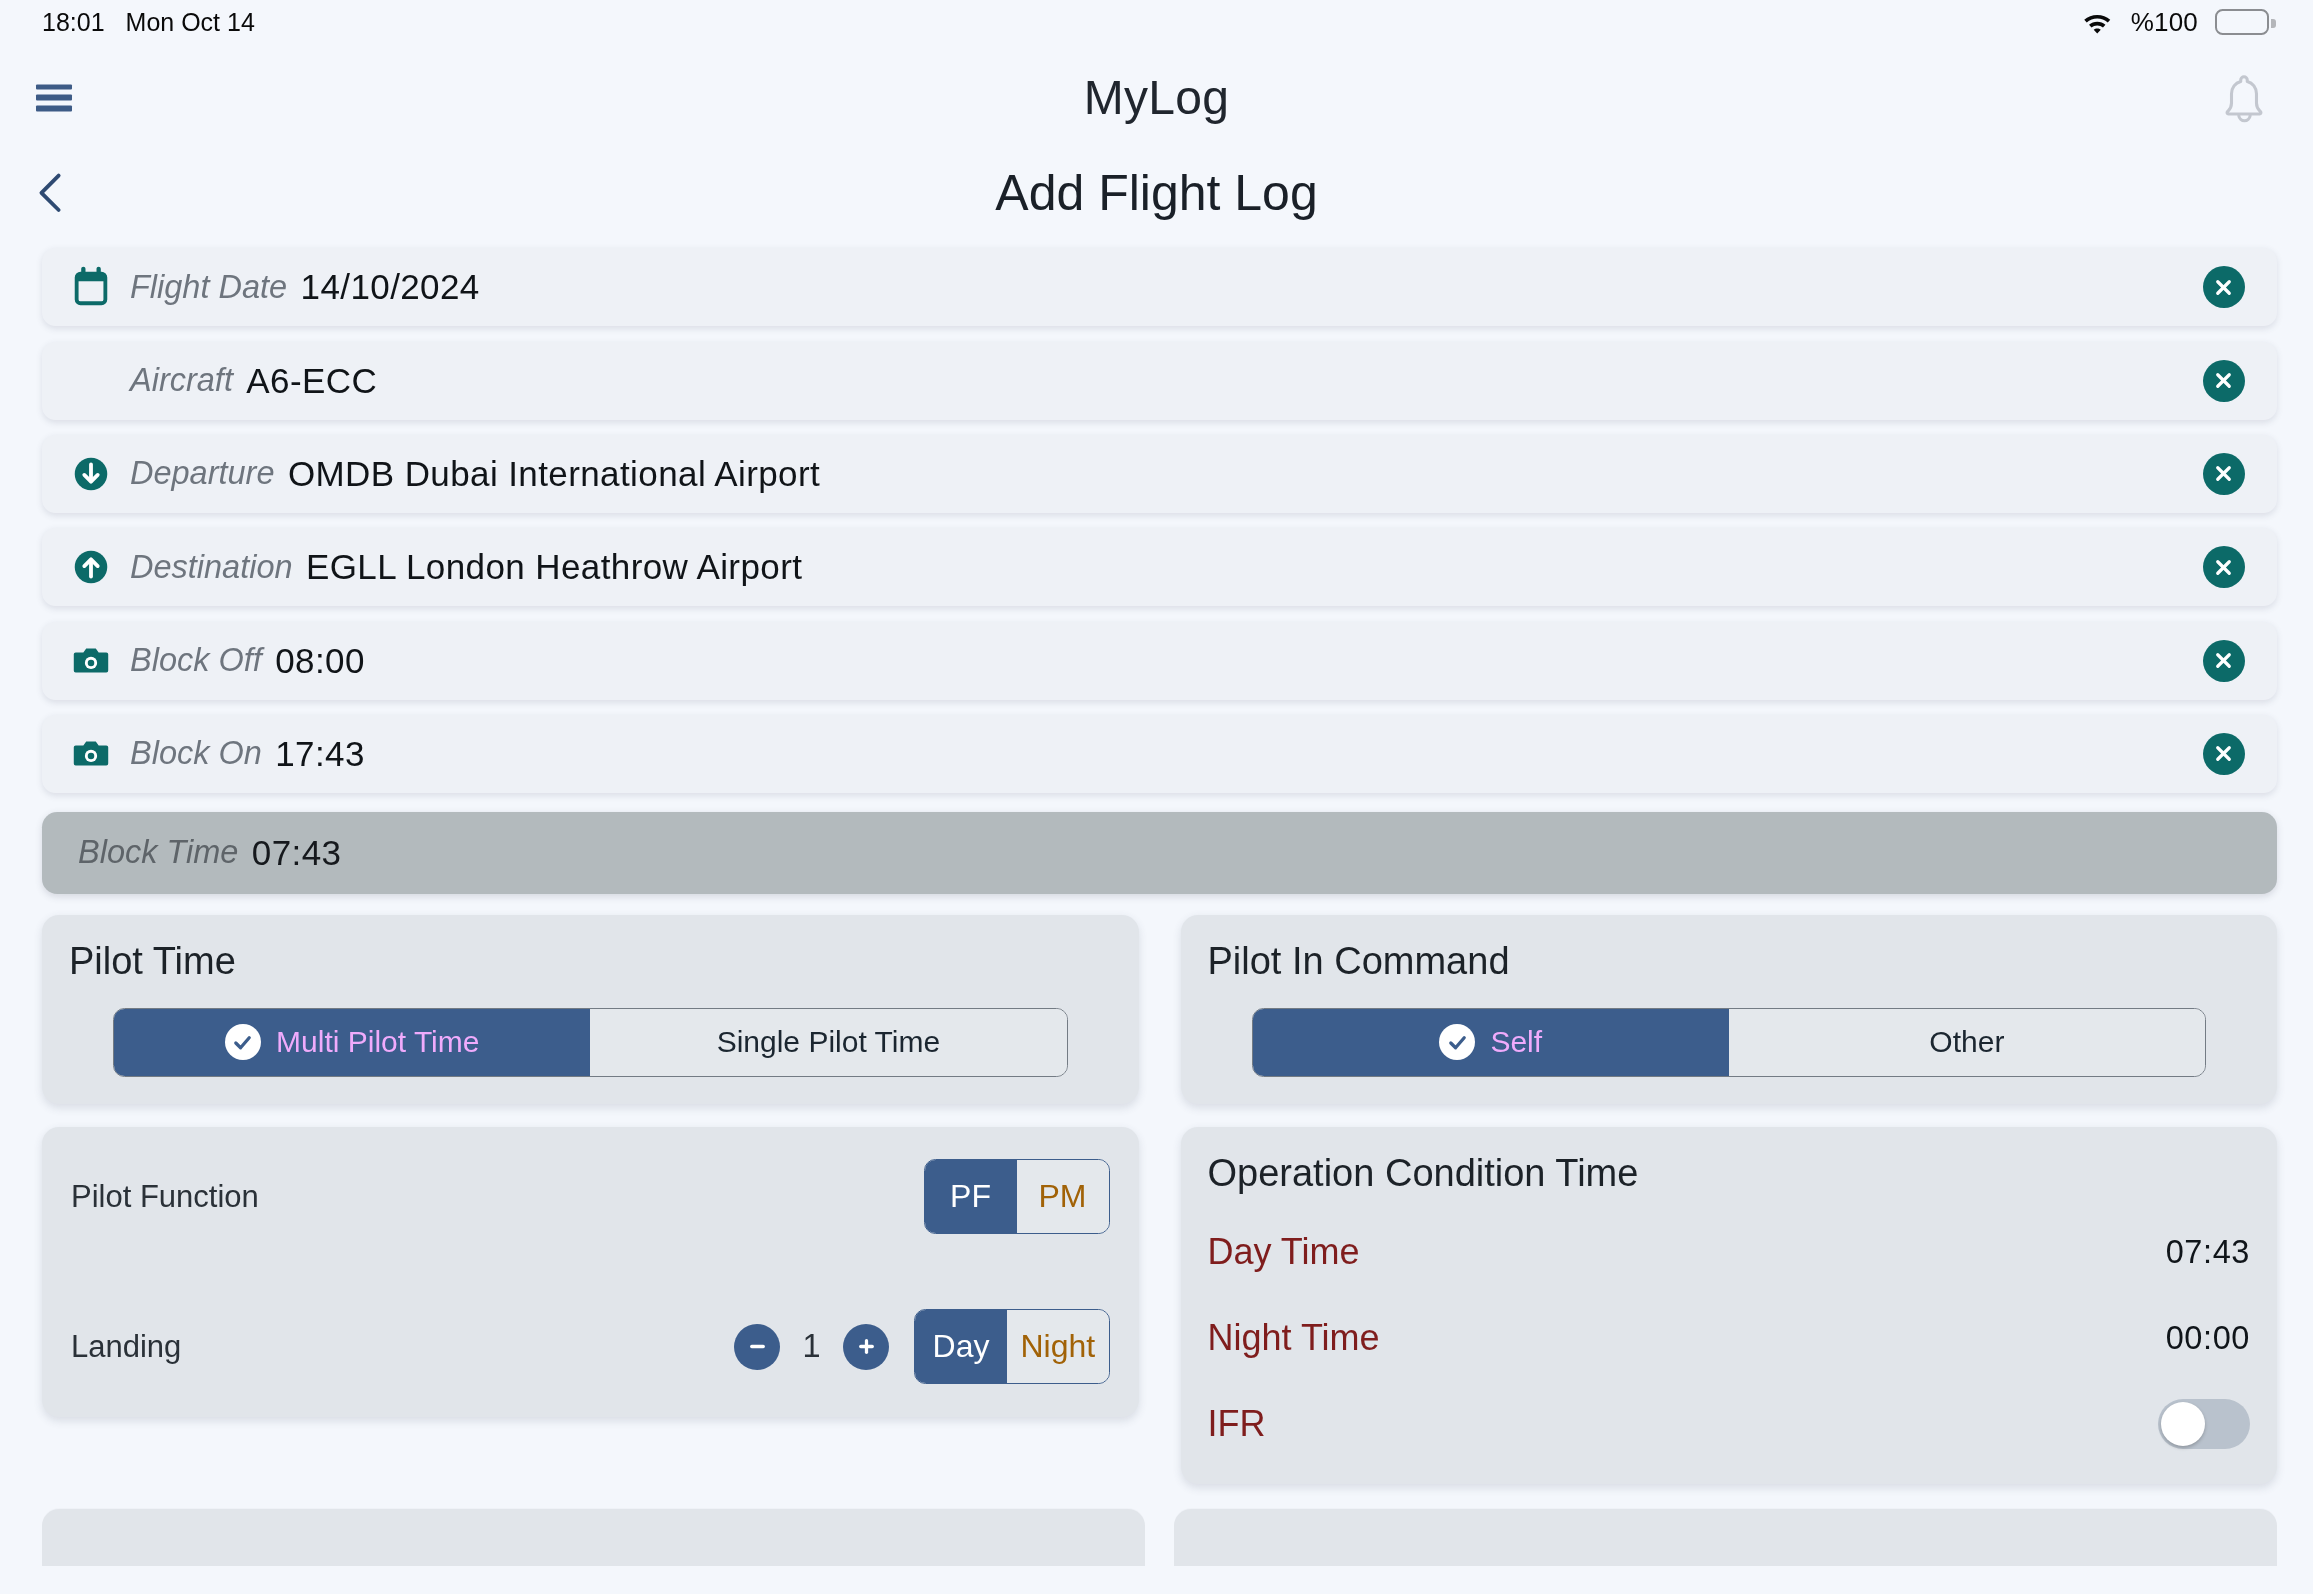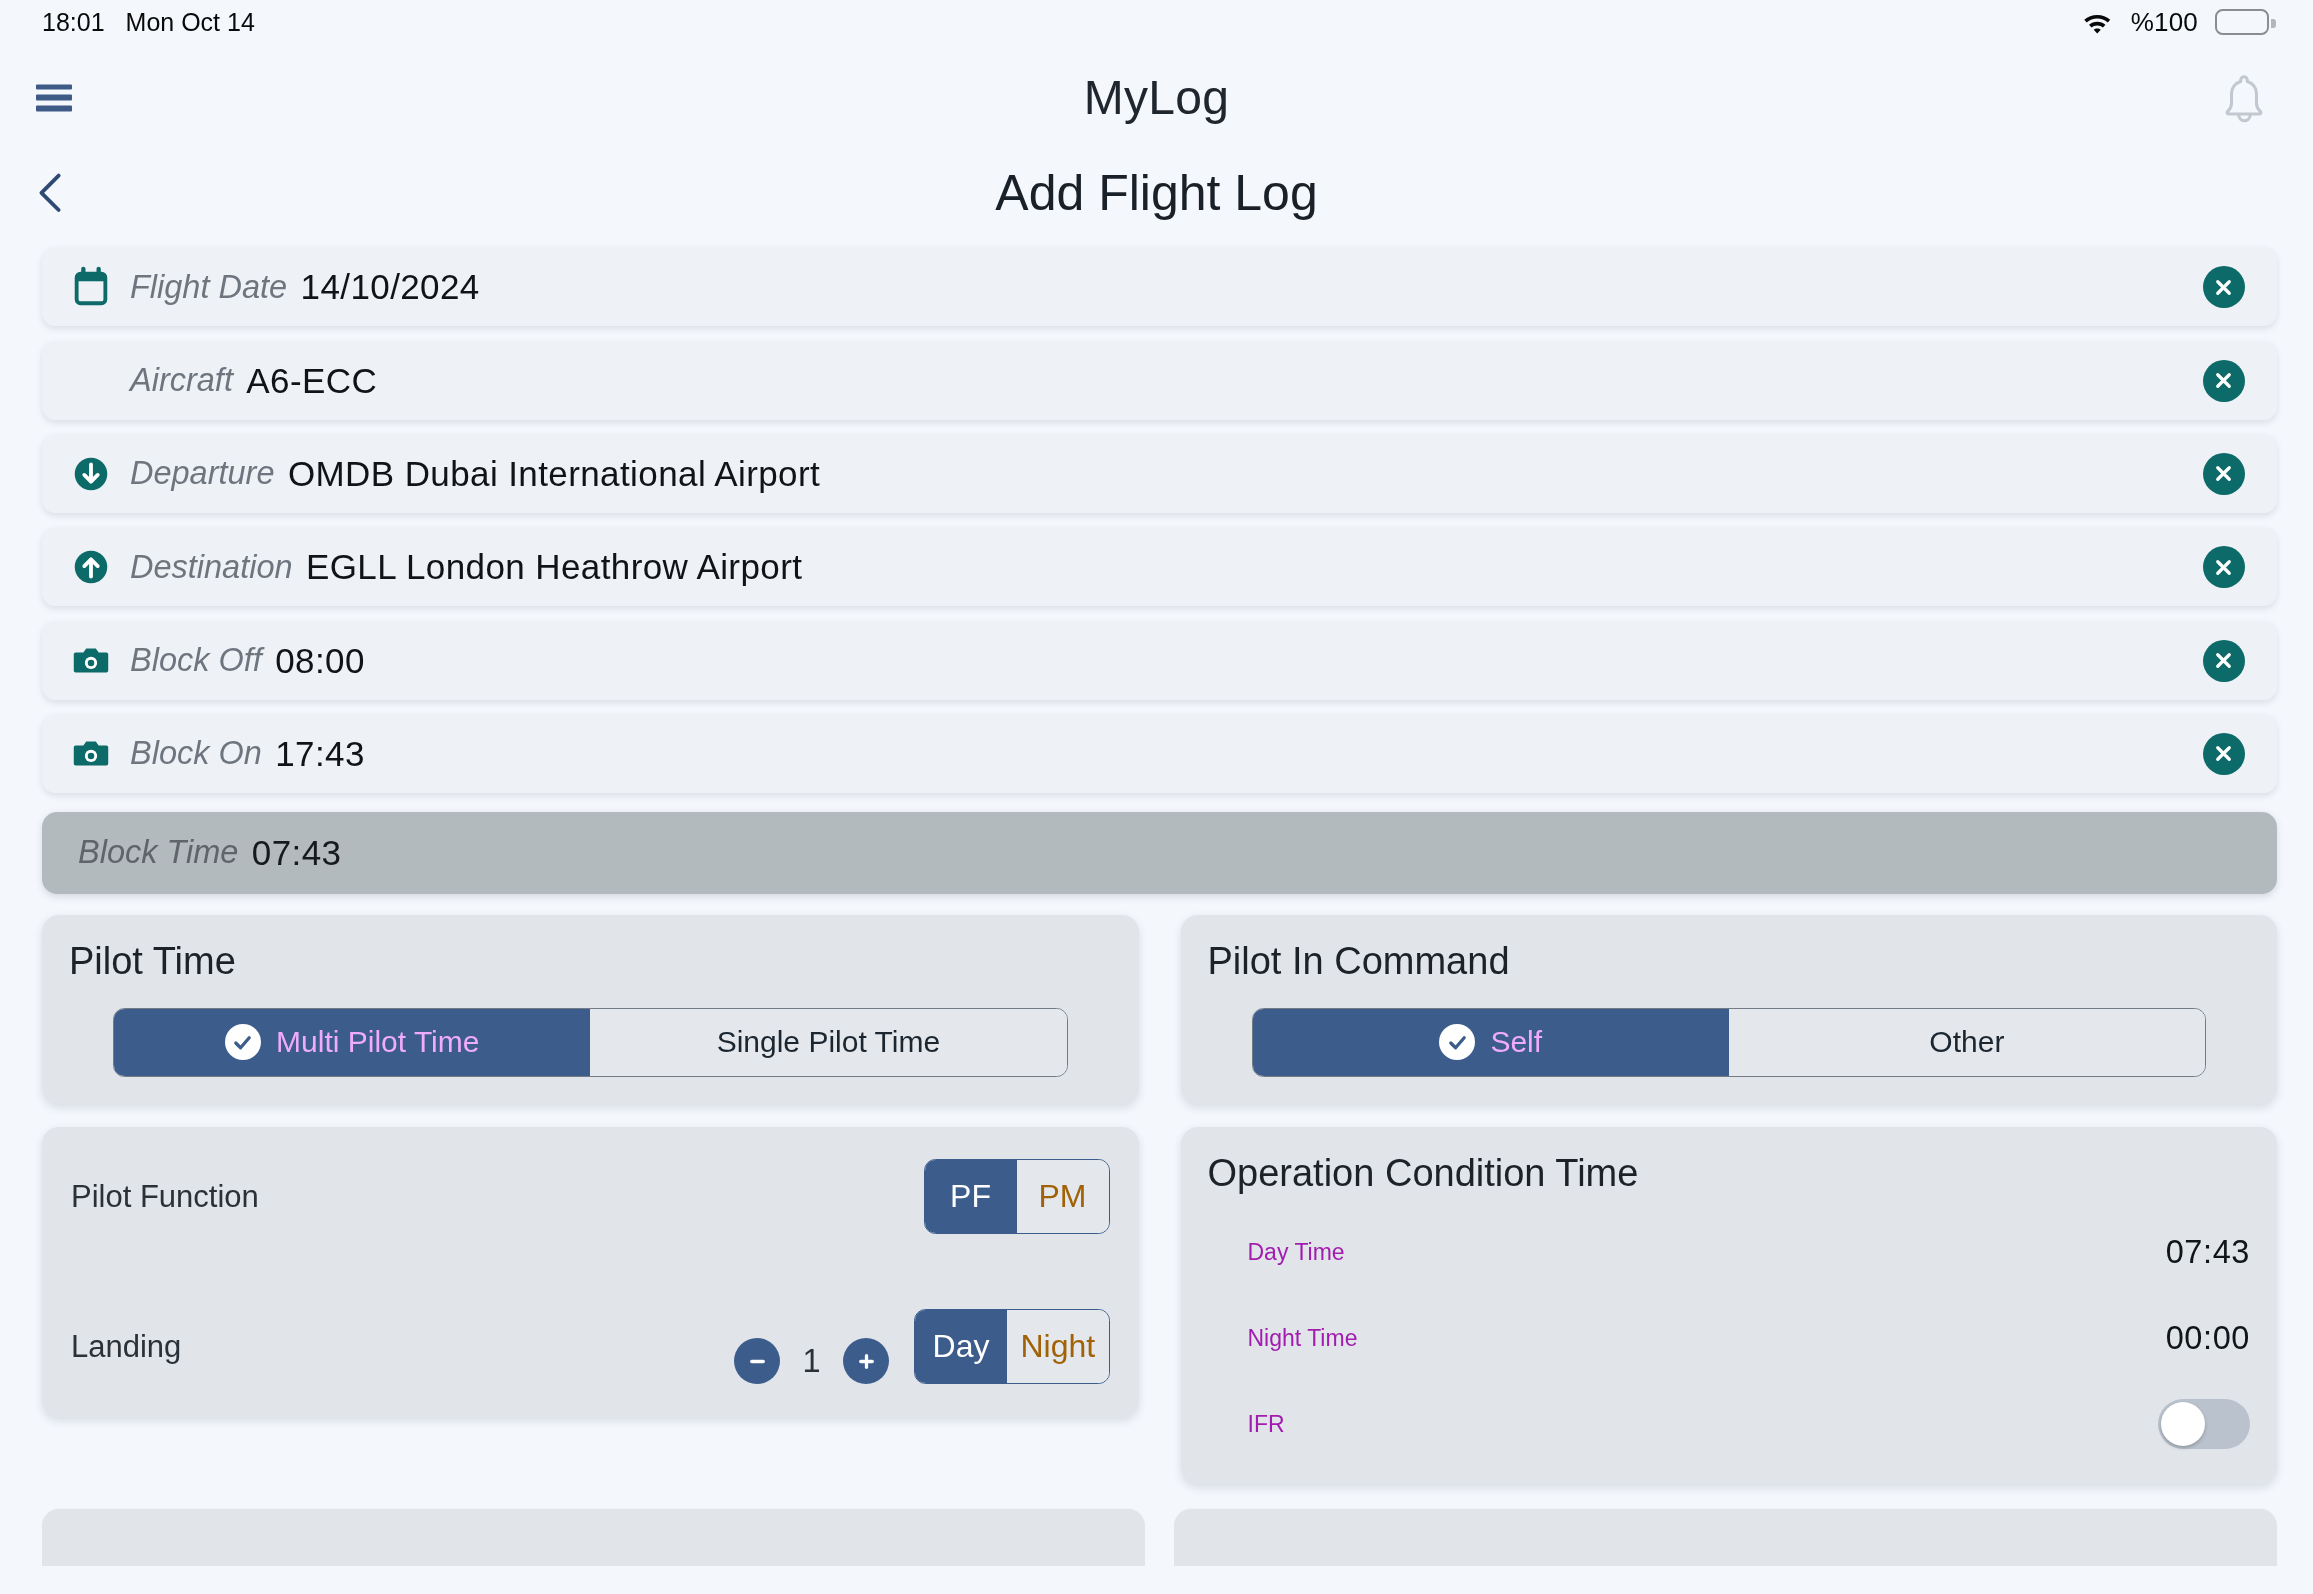--- a/index.html
+++ b/index.html
@@ -218,21 +218,21 @@
     display: flex;
     align-items: center;
     height: 75px;
   }
   .pf-row + .pf-row { margin-top: 75px; }
   .pf-label {
     font-size: 31px;
     color: #2a3138;
     font-weight: 400;
   }
-  .pf-right { margin-left: auto; display: flex; align-items: flex-end; gap: 0; }
+  .pf-right { margin-left: auto; display: flex; align-items: center; gap: 0; }
 
   .mini-seg {
     display: flex;
     border: 1.9px solid #3c5d8c;
     border-radius: 11.5px;
     overflow: hidden;
     height: 75px;
   }
   .mini-seg-item {
     min-width: 92px;
@@ -263,21 +263,21 @@
     color: #2a3138;
   }
 
   
   .oct-row {
     display: flex;
     align-items: center;
     height: 65px;
     margin-top: 21px;
   }
-  .oct-label { font-size: 23px; color: #a21caf; margin-left: 40px; }
+  .oct-label { font-size: 36px; color: #7f1d1d; }
   .oct-value { margin-left: auto; font-size: 32.5px; color: #10151a; letter-spacing: 0.6px; }
 
   .toggle {
     margin-left: auto;
     width: 92px; height: 50px;
     border-radius: 25px;
     background: #b9c2cd;
     position: relative;
     cursor: pointer;
   }

